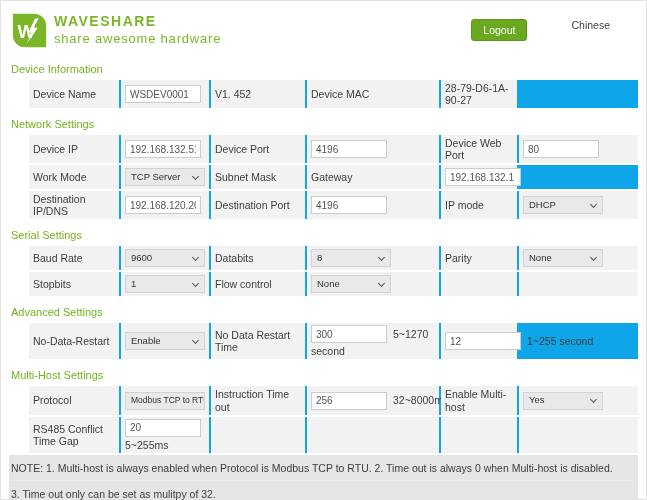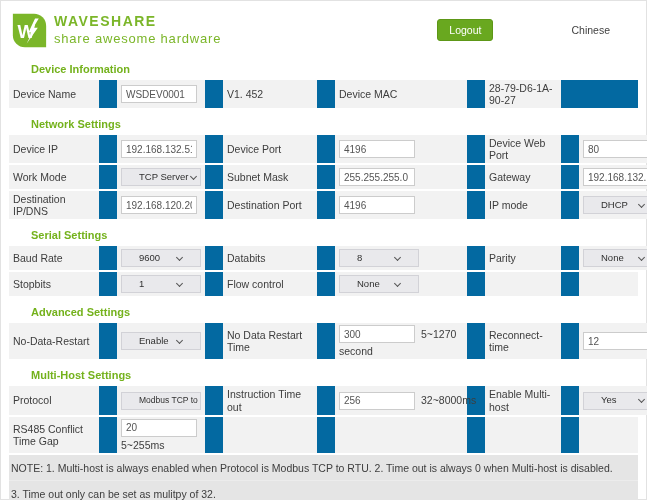--- a/index.html
+++ b/index.html
@@ -13,39 +13,39 @@
   .page { width:647px; height:500px; border:1px solid #e2e2e2; }
 
   
   .hdr { display:flex; justify-content:space-between; align-items:center;
          padding:9px 36px 5px 10px; height:54px; }
   .logo { display:flex; align-items:center; gap:6px; }
   .badge { width:37px; height:37px; flex-shrink:0; }
   .brand { color:#7bb629; font-weight:bold; font-size:14px; letter-spacing:1.5px;
            line-height:1; font-family:"Liberation Sans", sans-serif; }
   .tagline { color:#7bb629; font-size:13px; letter-spacing:.8px; margin-top:3px; }
-  .hdr-right { display:flex; align-items:center; gap:34px; }
+  .hdr-right { display:flex; }
   .btn-green { background:#69a81f; color:#fff; border:1px solid #5d9717; border-radius:3px;
                font-size:10.5px; padding:4px 11px; font-family:inherit; cursor:pointer; }
   .lang { font-size:10.5px; color:#3f3f3f; cursor:pointer;margin-left:44px; }
 
   
   main { margin:0 8px; }
-  .sec-title { color:#74b21c; font-size:11px; font-weight:bold; padding:8px 2px 5px;margin-left:20px; }
+  .sec-title { color:#74b21c; font-size:11px; font-weight:normal; padding:8px 2px 5px; }
   .row { display:grid; grid-template-columns:90px 88px 94px 132px 76px 1fr;
-         gap:18px; margin-bottom:2px; background:#0369a1; }
+         gap:2px; margin-bottom:2px; background:#0ea5e9;margin-left:20px; }
   .cell { background:#f2f2f2; min-height:24px; display:flex; align-items:center;
           padding:2px 4px; font-size:10.5px; line-height:1.15; }
   .cell.wrap { flex-wrap:wrap; align-content:center; }
   .tall { min-height:32px; }
   input.txt { width:76px; height:18px; border:1px solid #ccc; background:#fff;
               font-size:10px; padding:1px 4px; color:#555; font-family:inherit; }
   .sel { width:80px; height:18px; background:#e9e9ec; border:1px solid #d2d2d7;
          display:flex; align-items:center; justify-content:space-between;
-         padding:0 17px; font-size:9.5px; color:#303030; cursor:default; overflow:hidden; }
+         padding:0 5px; font-size:9.5px; color:#303030; cursor:default; overflow:hidden; }
   .sel span.txtv { white-space:nowrap; }
   .chev { width:5px; height:5px; border-right:1.2px solid #555; border-bottom:1.2px solid #555;
           transform:rotate(45deg); margin:-2px 1px 0 3px; flex-shrink:0; }
   .hint { margin-left:6px; white-space:nowrap; }
   .unit { flex-basis:100%; padding-top:2px; }
   .val { color:#3d3d3d; }
   .note { background:#e5e5e5; font-size:10.5px; color:#3d3d3d; padding:7px 2px 6px;
           border-bottom:1px solid #ececec; }
 </style>
 </head>
@@ -101,23 +101,20 @@
     </div>
     <div class="row">
       <div class="cell">Work Mode</div>
       <div class="cell">
         <div class="sel">
           <span class="txtv">TCP Server</span>
           <span class="chev"></span>
         </div>
       </div>
       <div class="cell">Subnet Mask</div>
-      <div class="cell">
-        <input class="txt" value="255.255.255.0" style="">
-      </div>
       <div class="cell">Gateway</div>
       <div class="cell">
         <input class="txt" value="192.168.132.1" style="">
       </div>
     </div>
     <div class="row">
       <div class="cell">Destination IP/DNS</div>
       <div class="cell">
         <input class="txt" value="192.168.120.205" style="">
       </div>
@@ -185,21 +182,20 @@
           <span class="txtv">Enable</span>
           <span class="chev"></span>
         </div>
       </div>
       <div class="cell tall">No Data Restart Time</div>
       <div class="cell wrap tall">
         <input class="txt" value="300" style="">
         <span class="hint">5~1270</span>
         <span class="unit">second</span>
       </div>
-      <div class="cell tall">Reconnect-time</div>
       <div class="cell tall">
         <input class="txt" value="12" style="">
         <span class="hint">1~255 second</span>
       </div>
     </div>
 
     <div class="sec-title">Multi-Host Settings</div>
     <div class="row">
       <div class="cell">Protocol</div>
       <div class="cell">

